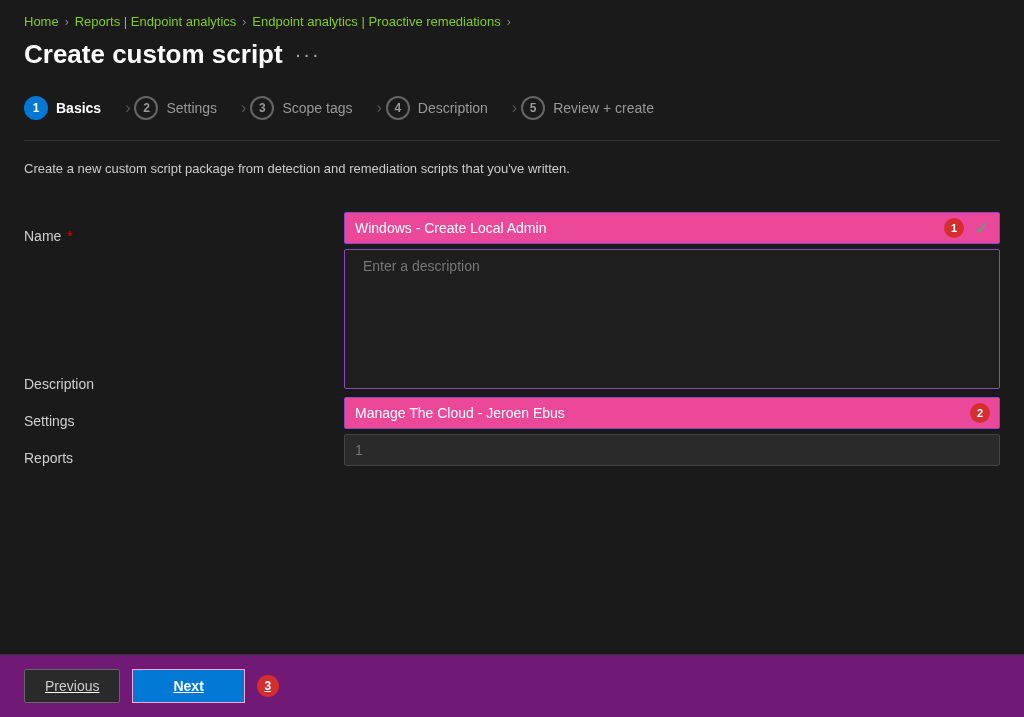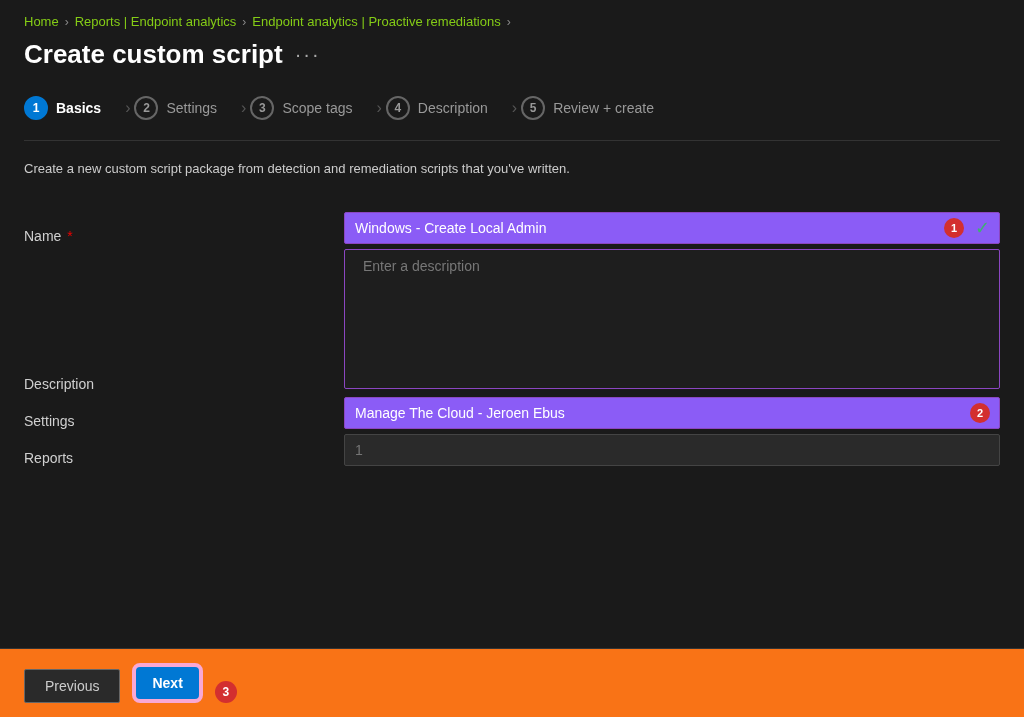--- a/index.html
+++ b/index.html
@@ -125,21 +125,21 @@
     }
     .form-field {
       flex: 1;
     }
     .input-wrapper {
       position: relative;
       width: 100%;
     }
     .text-input {
       width: 100%;
-      background: #8b5cf6;
+      background: #ec4899;
       border: 1px solid #8b46c1;
       border-radius: 2px;
       color: #ffffff;
       font-size: 14px;
       padding: 7px 40px 7px 10px;
       outline: none;
     }
     .text-input::placeholder {
       color: #777;
     }
@@ -190,44 +190,45 @@
       font-weight: 700;
       margin-left: 8px;
       vertical-align: middle;
     }
     
     .footer {
       position: absolute;
       bottom: 0;
       left: 0;
       right: 0;
-      background: #f97316;
+      background: #701a75;
       border-top: 1px solid #333;
       padding: 14px 24px;
       display: flex;
-      align-items: flex-end;
+      align-items: center;
       gap: 12px;
+      text-decoration: underline;
     }
     .btn-previous {
       background: #2a2a2a;
       border: 1px solid #666;
       color: #ccc;
       padding: 8px 20px;
       font-size: 14px;
       cursor: pointer;
       border-radius: 2px;
     }
     .btn-next {
       background: #0078d4;
-      border: 4px solid #f9a8d4;
+      border: 1px solid #f9a8d4;
       color: #fff;
-      padding: 8px 16px;
-      font-size: 14px;
-      cursor: pointer;
-      border-radius: 8px;
+      padding: 8px 40px;
+      font-size: 14px;
+      cursor: pointer;
+      border-radius: 0;
       font-weight: 600;
     }
     .footer-badge {
       display: inline-flex;
       align-items: center;
       justify-content: center;
       width: 22px;
       height: 22px;
       border-radius: 50%;
       background: #d32f2f;

